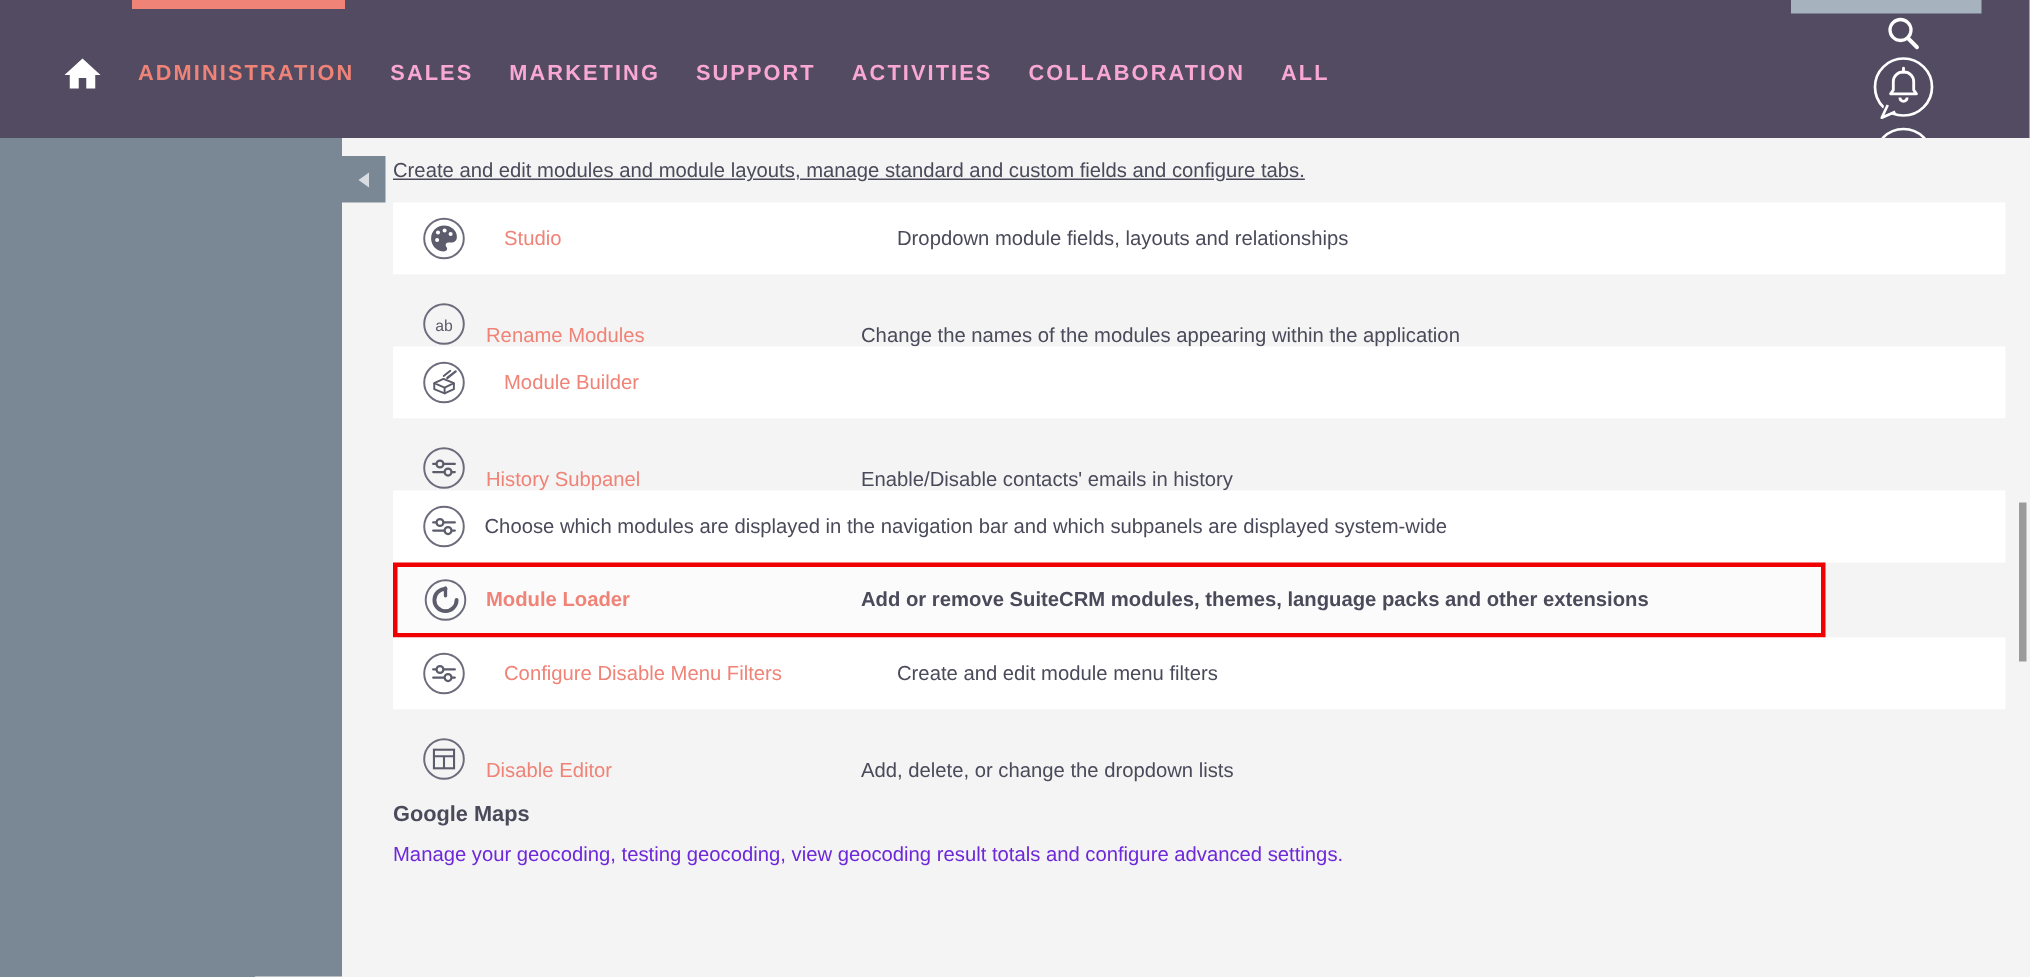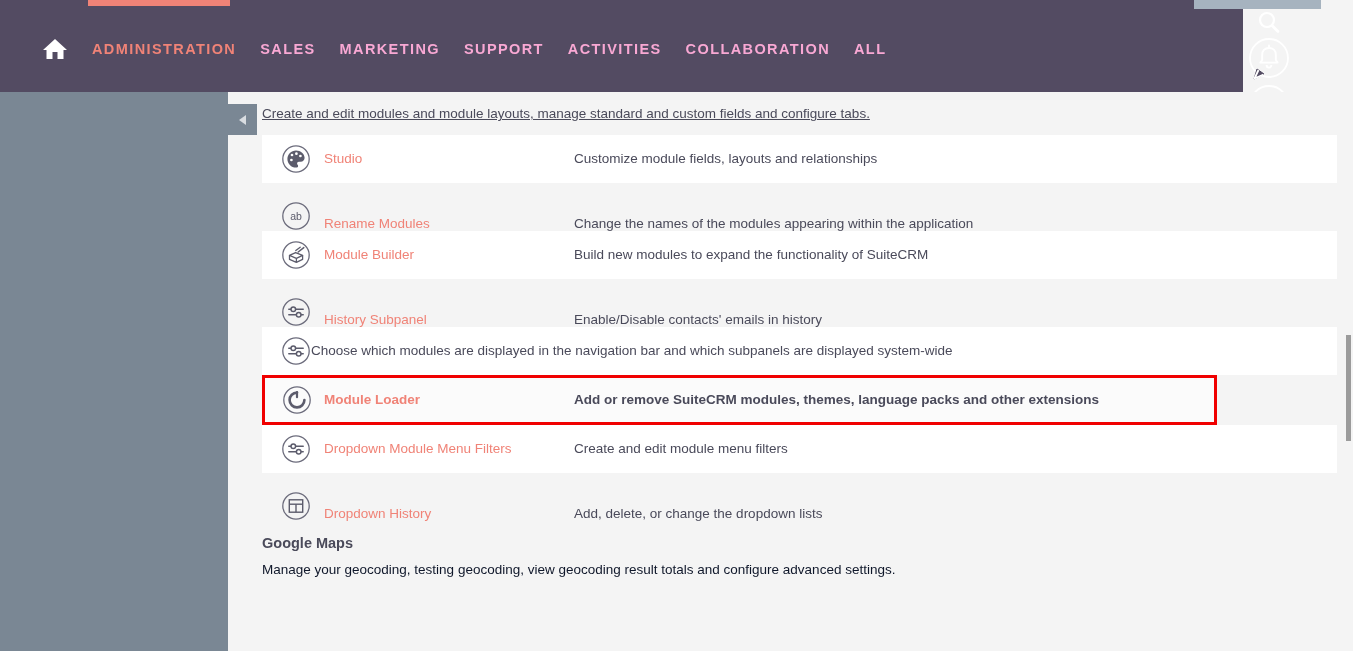--- a/index.html
+++ b/index.html
@@ -8,21 +8,21 @@
     height: 651px;
     overflow: hidden;
     font-family: "Liberation Sans", sans-serif;
     background: #f4f4f4;
   }
 
   
   .navbar {
     position: absolute;
     top: 0; left: 0;
-    width: 1243px;
+    width: 1353px;
     height: 92px;
     background: #534b62;
   }
   .nav-active-bar {
     position: absolute;
     top: 0;
     left: 88px;
     width: 142px;
     height: 6px;
     background: #f08377;
@@ -146,21 +146,21 @@
   }
   .admin-row {
     position: relative;
     height: 48px;
     display: flex;
     align-items: center;
     width: 1087px;
     margin-left: 34px;
     cursor: pointer;
   }
-  .admin-row.white { background: #ffffff; }
+  .admin-row.white { background: #ffffff; gap: 12px; }
   .admin-row.gray  { background: #f4f4f4; align-items: flex-end; }
   .admin-row.highlight {
     border: 3px solid #f00000;
     width: 955px;
     height: 50px;
     background: #fbfbfb;
     font-weight: bold;
   }
   .row-icon {
     width: 30px; height: 30px;
@@ -185,21 +185,21 @@
   }
 
   
   .group-title {
     color: #4a4a5a;
     font-size: 14.5px;
     font-weight: 700;
     padding: 14px 12px 0 34px;
   }
   .group-desc {
-    color: #0f172a;
+    color: #6d28d9;
     font-size: 13.5px;
     padding: 11px 18px 14px 34px;
   }
 
   
   .scroll-track {
     position: absolute;
     top: 0;
     right: 0;
     width: 16px;
@@ -293,21 +293,21 @@
           <svg width="30" height="30" viewBox="0 0 30 30" aria-hidden="true">
             <circle cx="15" cy="15" r="13.2" fill="none" stroke="#6c6c7c" stroke-width="1.3"></circle>
             <path d="M15 6.4 C10.2 6.4 6.4 10.2 6.4 15 C6.4 19.8 10.2 23.6 15 23.6 C16.4 23.6 17.1 22.8 17.1 21.9 C17.1 21.4 16.9 21.1 16.6 20.7 C16.3 20.3 16.1 19.9 16.1 19.4 C16.1 18.5 16.9 17.7 17.8 17.7 L19.6 17.7 C22.1 17.7 23.6 16.2 23.6 13.8 C23.6 9.7 19.7 6.4 15 6.4 Z" fill="#5c5c6c"></path>
             <circle cx="11" cy="11" r="1.35" fill="#ffffff"></circle>
             <circle cx="15.4" cy="9.7" r="1.35" fill="#ffffff"></circle>
             <circle cx="19.4" cy="12" r="1.35" fill="#ffffff"></circle>
             <circle cx="10.4" cy="16" r="1.35" fill="#ffffff"></circle>
           </svg>
         </span>
         <span class="row-label">Studio</span>
-        <span class="row-desc">Customize module fields, layouts and relationships</span>
+        <span class="row-desc">Dropdown module fields, layouts and relationships</span>
       </div>
 
       <div class="admin-row gray">
         <span class="row-icon">
           <svg width="30" height="30" viewBox="0 0 30 30" aria-hidden="true">
             <circle cx="15" cy="15" r="13.2" fill="none" stroke="#6c6c7c" stroke-width="1.3"></circle>
             <text x="15" y="19.4" text-anchor="middle" font-family="Liberation Sans, sans-serif" font-size="10.5" fill="#5c5c6c">ab</text>
           </svg>
         </span>
         <span class="row-label">Rename Modules</span>
@@ -319,21 +319,20 @@
           <svg width="30" height="30" viewBox="0 0 30 30" aria-hidden="true">
             <circle cx="15" cy="15" r="13.2" fill="none" stroke="#6c6c7c" stroke-width="1.3"></circle>
             <path d="M8.5 15.4 L14.6 12.6 L21.6 15.4 L15.4 18.4 Z" fill="none" stroke="#5c5c6c" stroke-width="1.3" stroke-linejoin="round"></path>
             <path d="M8.5 15.4 L8.5 19.4 L15.4 22.3 L15.4 18.4" fill="none" stroke="#5c5c6c" stroke-width="1.3" stroke-linejoin="round"></path>
             <path d="M21.6 15.4 L21.6 19.4 L15.4 22.3" fill="none" stroke="#5c5c6c" stroke-width="1.3" stroke-linejoin="round"></path>
             <line x1="17.2" y1="12" x2="22.8" y2="7.6" stroke="#5c5c6c" stroke-width="1.5" stroke-linecap="round"></line>
             <line x1="14.8" y1="10.6" x2="19.2" y2="7.2" stroke="#5c5c6c" stroke-width="1.3" stroke-linecap="round"></line>
           </svg>
         </span>
         <span class="row-label">Module Builder</span>
-        <span class="row-desc">Build new modules to expand the functionality of SuiteCRM</span>
       </div>
 
       <div class="admin-row gray">
         <span class="row-icon">
           <svg width="30" height="30" viewBox="0 0 30 30" aria-hidden="true">
             <circle cx="15" cy="15" r="13.2" fill="none" stroke="#6c6c7c" stroke-width="1.3"></circle>
             <line x1="7.8" y1="12.3" x2="22.2" y2="12.3" stroke="#5c5c6c" stroke-width="1.5" stroke-linecap="round"></line>
             <line x1="7.8" y1="17.7" x2="22.2" y2="17.7" stroke="#5c5c6c" stroke-width="1.5" stroke-linecap="round"></line>
             <circle cx="12.3" cy="12.3" r="2.3" fill="#f4f4f4" stroke="#5c5c6c" stroke-width="1.5"></circle>
             <circle cx="17.7" cy="17.7" r="2.3" fill="#f4f4f4" stroke="#5c5c6c" stroke-width="1.5"></circle>
@@ -371,34 +370,34 @@
       <div class="admin-row white">
         <span class="row-icon">
           <svg width="30" height="30" viewBox="0 0 30 30" aria-hidden="true">
             <circle cx="15" cy="15" r="13.2" fill="none" stroke="#6c6c7c" stroke-width="1.3"></circle>
             <line x1="7.8" y1="12.3" x2="22.2" y2="12.3" stroke="#5c5c6c" stroke-width="1.5" stroke-linecap="round"></line>
             <line x1="7.8" y1="17.7" x2="22.2" y2="17.7" stroke="#5c5c6c" stroke-width="1.5" stroke-linecap="round"></line>
             <circle cx="12.3" cy="12.3" r="2.3" fill="#ffffff" stroke="#5c5c6c" stroke-width="1.5"></circle>
             <circle cx="17.7" cy="17.7" r="2.3" fill="#ffffff" stroke="#5c5c6c" stroke-width="1.5"></circle>
           </svg>
         </span>
-        <span class="row-label">Dropdown Module Menu Filters</span>
+        <span class="row-label">Configure Disable Menu Filters</span>
         <span class="row-desc">Create and edit module menu filters</span>
       </div>
 
       <div class="admin-row gray">
         <span class="row-icon">
           <svg width="30" height="30" viewBox="0 0 30 30" aria-hidden="true">
             <circle cx="15" cy="15" r="13.2" fill="none" stroke="#6c6c7c" stroke-width="1.3"></circle>
             <rect x="8.3" y="8.8" width="13.4" height="12.4" fill="none" stroke="#5c5c6c" stroke-width="1.4"></rect>
             <line x1="8.3" y1="13.2" x2="21.7" y2="13.2" stroke="#5c5c6c" stroke-width="1.4"></line>
             <line x1="15" y1="13.2" x2="15" y2="21.2" stroke="#5c5c6c" stroke-width="1.4"></line>
           </svg>
         </span>
-        <span class="row-label">Dropdown History</span>
+        <span class="row-label">Disable Editor</span>
         <span class="row-desc">Add, delete, or change the dropdown lists</span>
       </div>
 
     </div>
 
     <div class="group-title">Google Maps</div>
     <div class="group-desc">Manage your geocoding, testing geocoding, view geocoding result totals and configure advanced settings.</div>
 
 
   </div>

